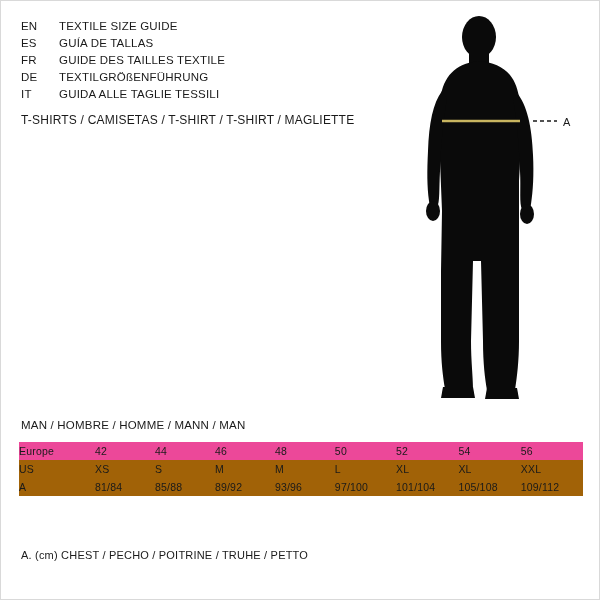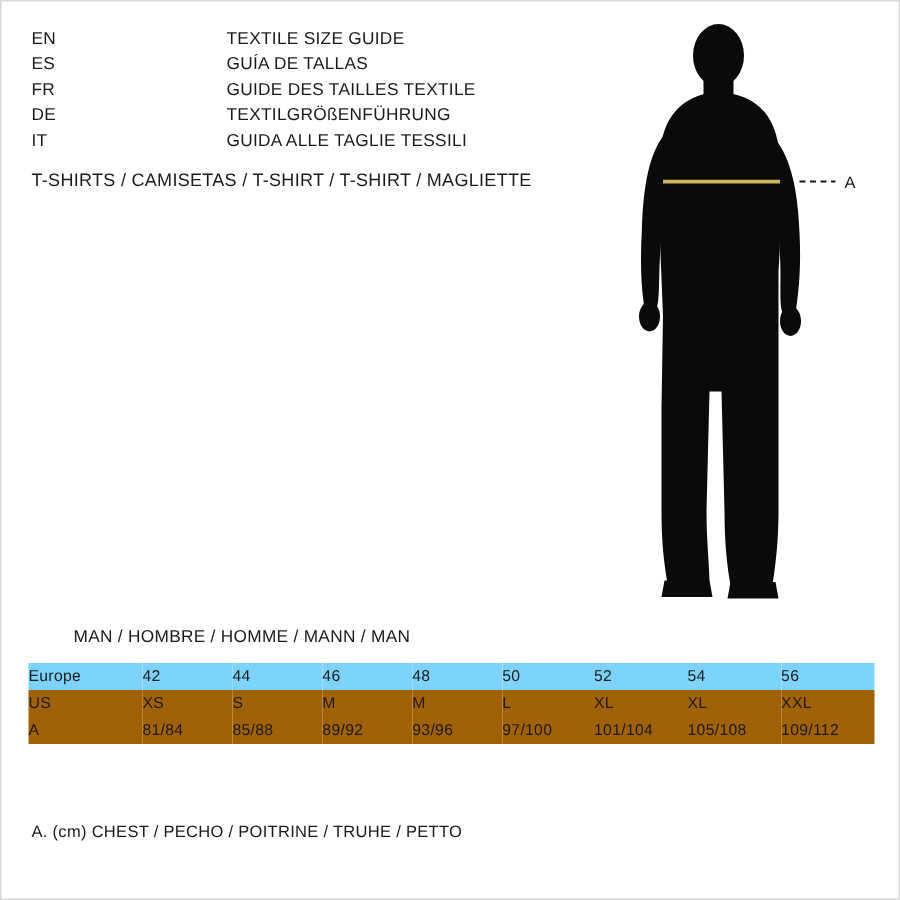--- a/index.html
+++ b/index.html
@@ -30,31 +30,29 @@
     left: 20px;
     width: 360px;
   }
   .lang-row {
     display: flex;
     align-items: baseline;
     height: 17px;
     line-height: 17px;
     font-size: 11.5px;
     letter-spacing: 0.2px;
-    gap: 48px;
   }
   .lang-code {
     width: 38px;
     flex: 0 0 38px;
     font-size: 11.5px;
   }
   .lang-text {
     font-size: 11.5px;
     white-space: nowrap;
-    margin-left: 44px;
   }
 
   
   .category-block {
     position: absolute;
     top: 110px;
     left: 20px;
     width: 400px;
   }
   .category-line {
@@ -84,21 +82,20 @@
     color: #1a1a1a;
   }
 
   
   .table-title {
     position: absolute;
     left: 20px;
     top: 418px;
     font-size: 11.5px;
     letter-spacing: 0.2px;
-    margin-left: 28px;
   }
   table.size-table {
     position: absolute;
     left: 18px;
     top: 441px;
     width: 564px;
     border-collapse: collapse;
     font-size: 10.5px;
     letter-spacing: 0.2px;
   }
@@ -107,21 +104,21 @@
     height: 18px;
     vertical-align: middle;
     white-space: nowrap;
   }
   tr.row-head td {
     background: #d0d0d0;
     font-size: 10.5px;
     height: 19px;
   }
   tr.row-shade td {
-    background: #7dd3fc;
+    background: #ec4899;
   }
   tr.row-plain td {
     background: #a16207;
   }
   td.col-label {
     width: 86px;
     padding-left: 4px;
   }
   td.col-val {
     width: 68px;

